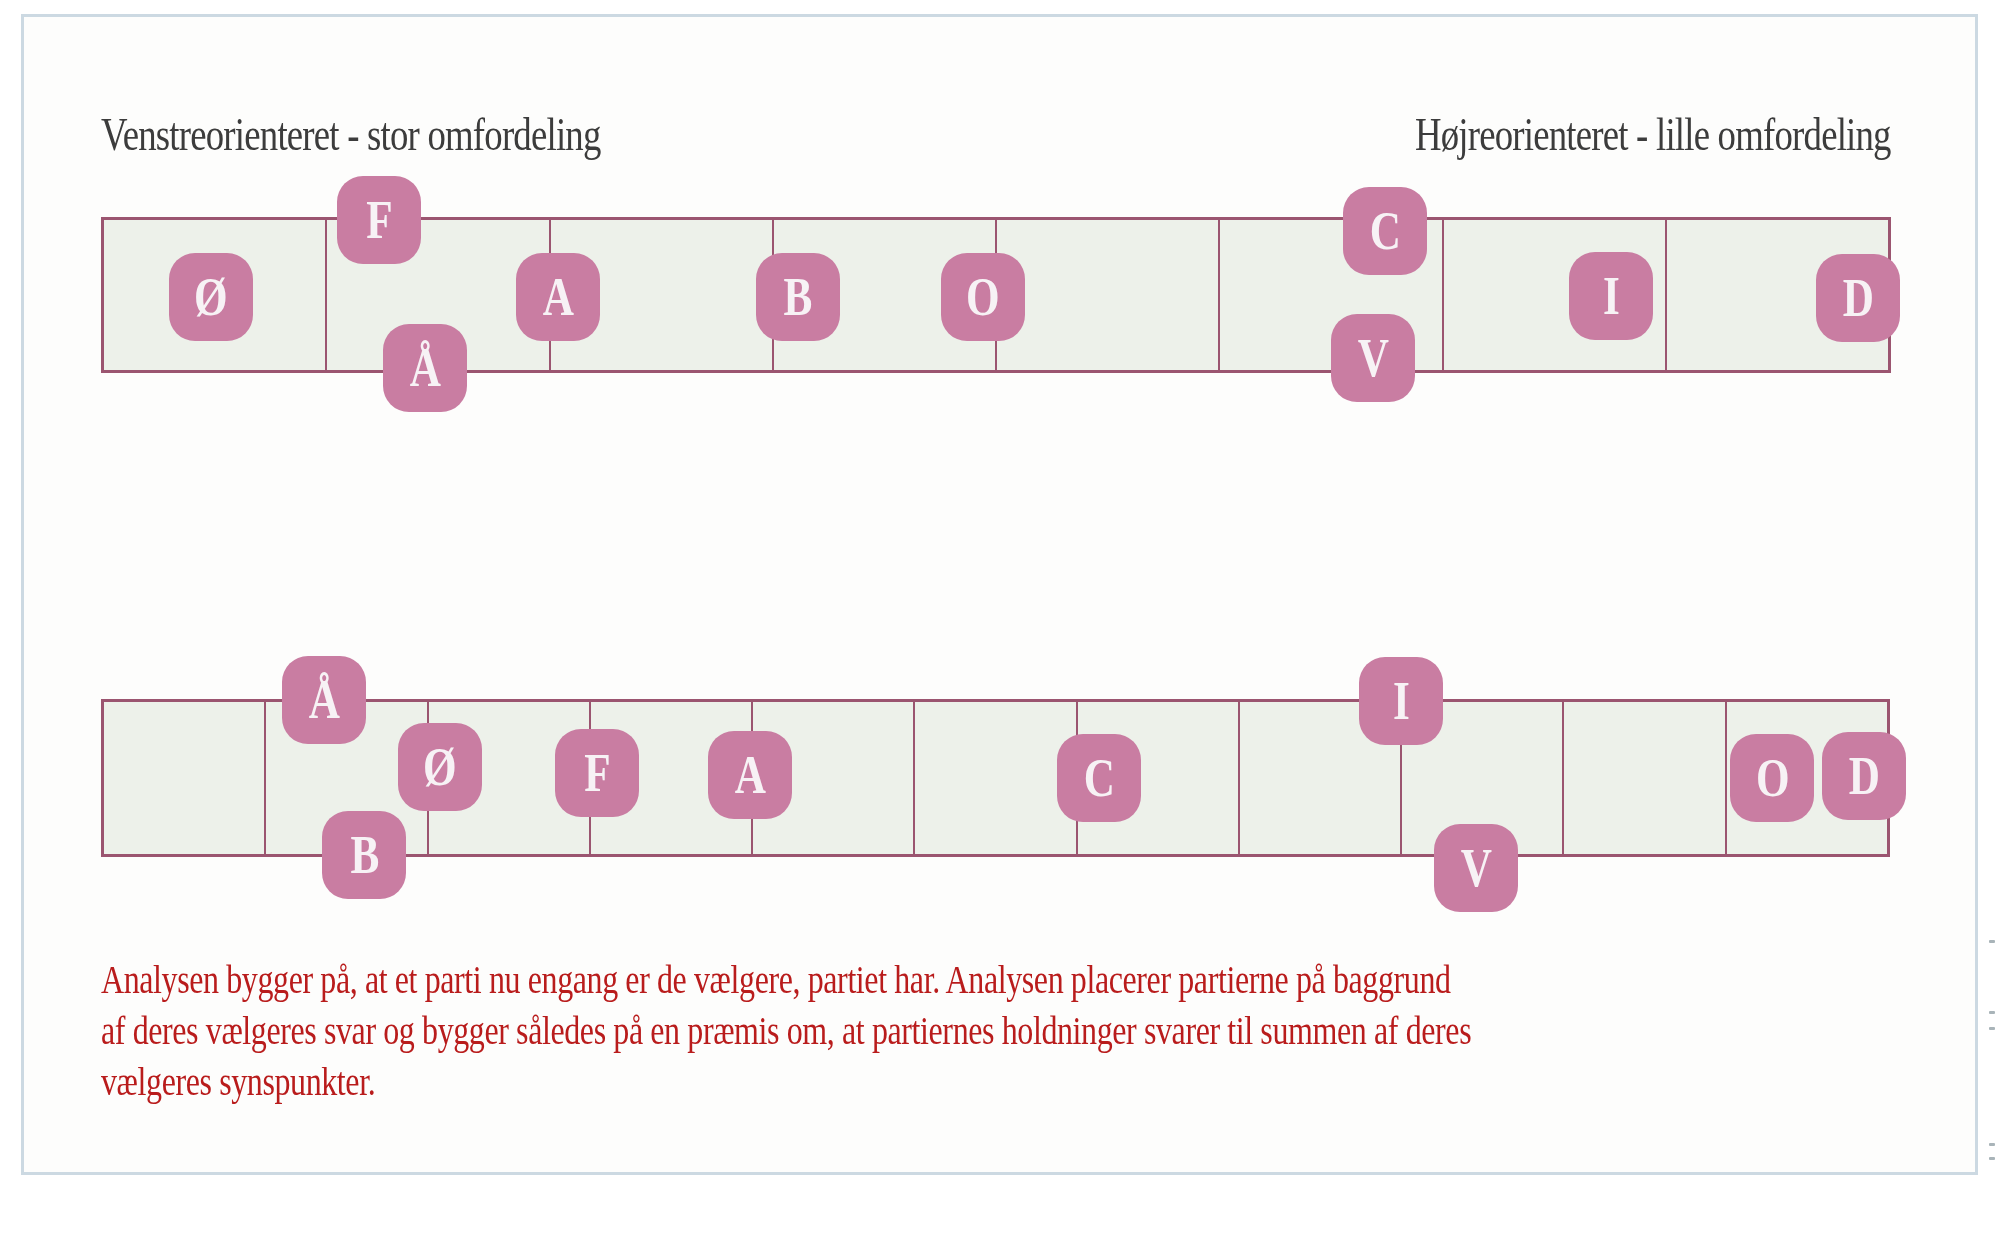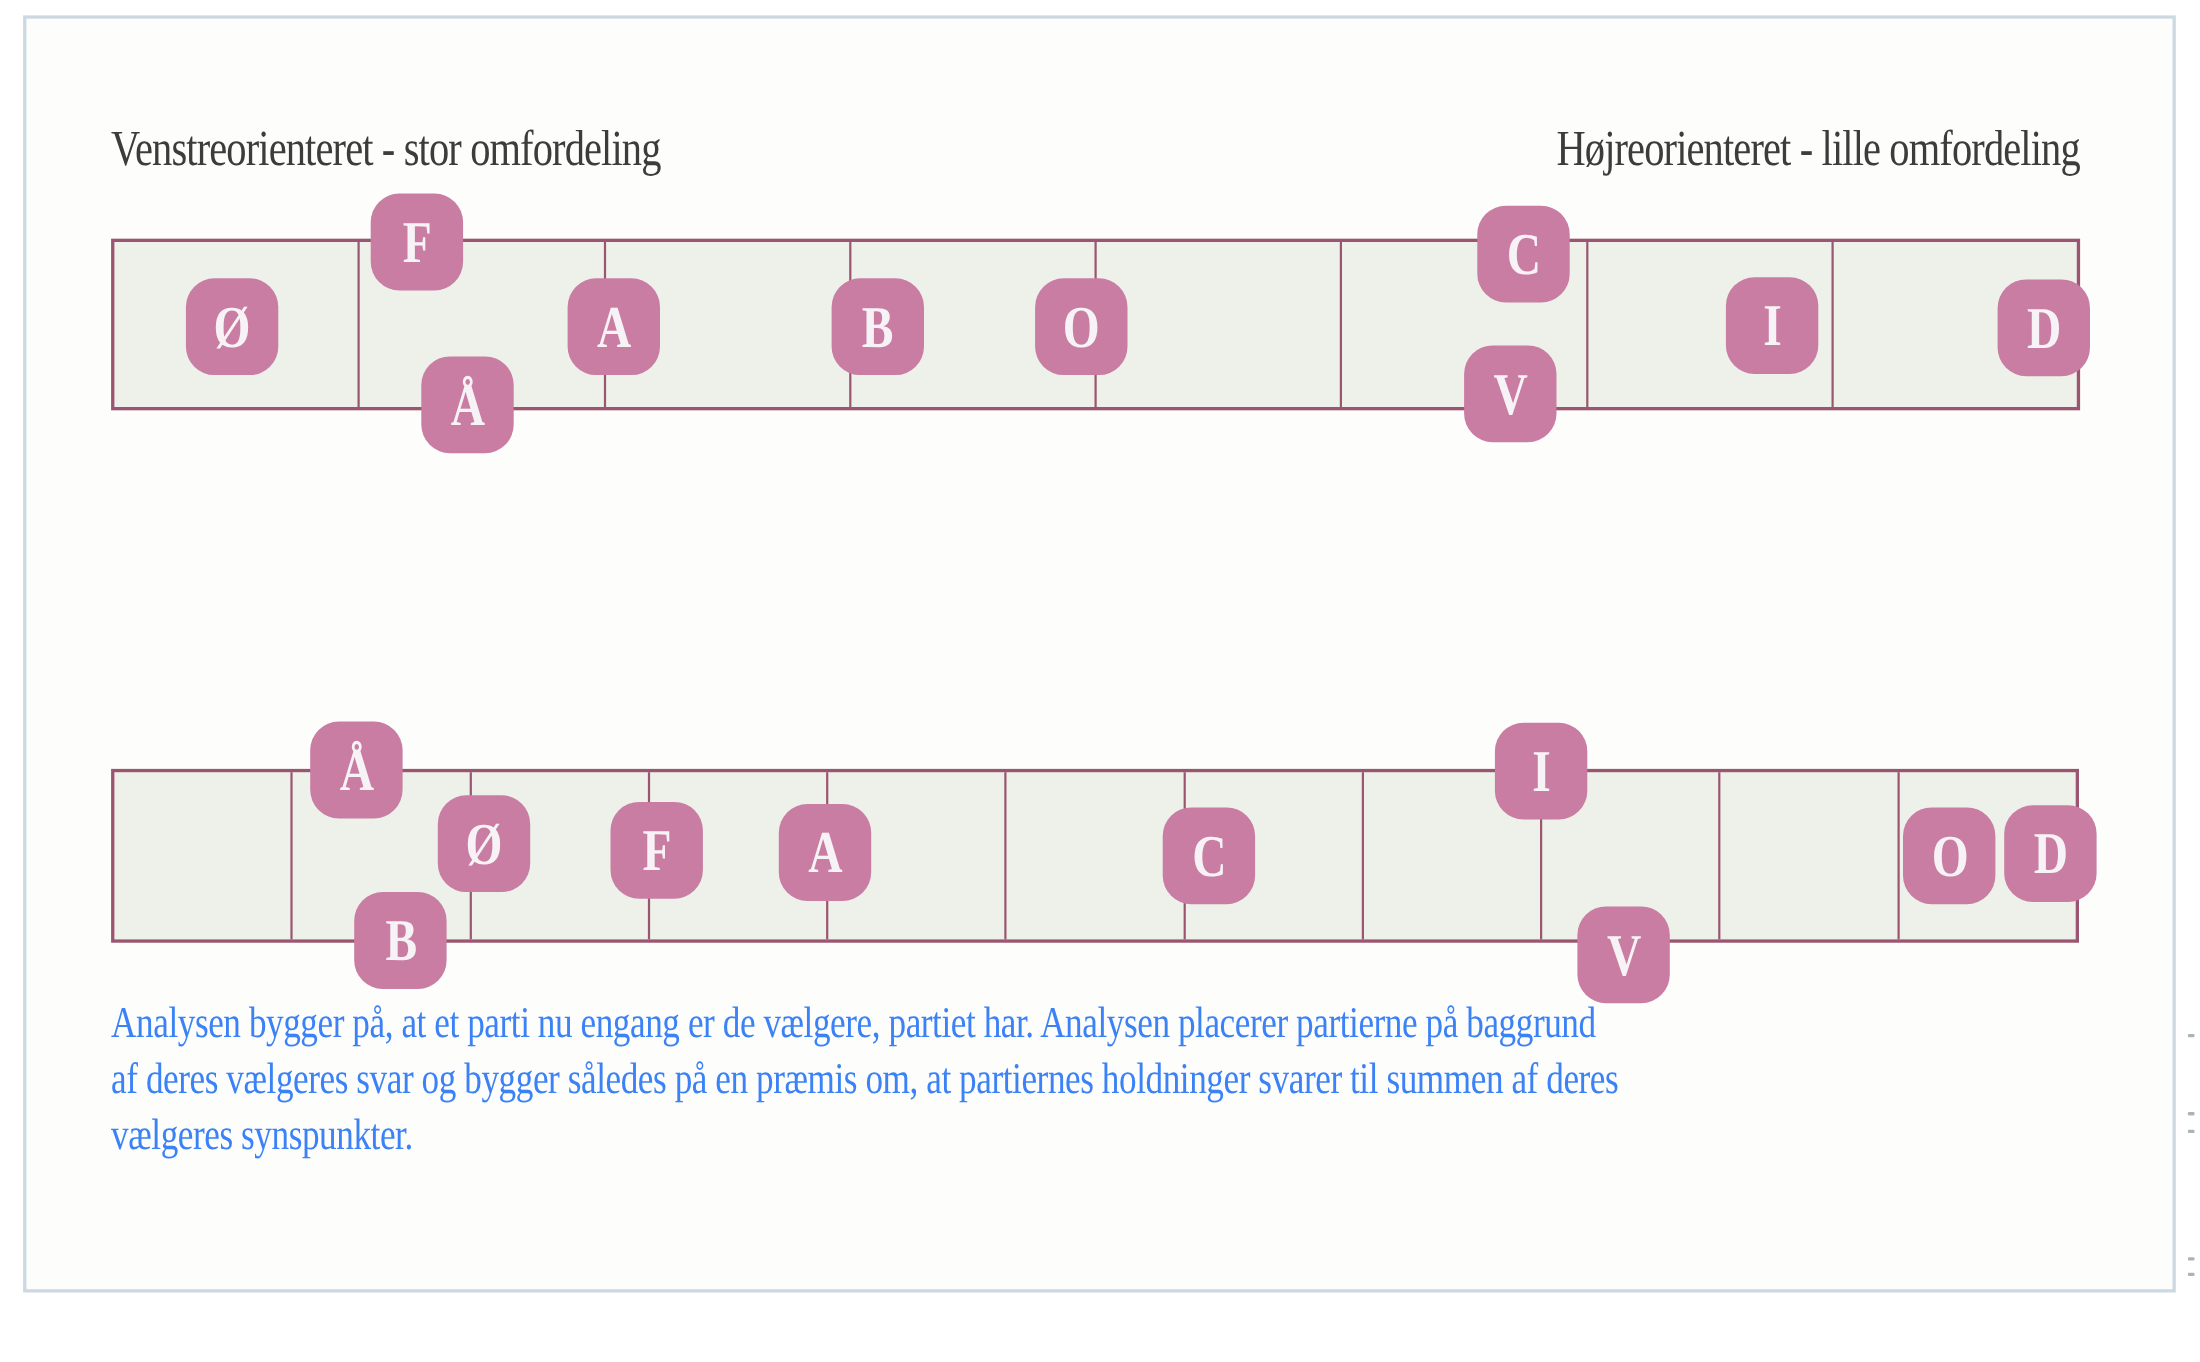--- a/index.html
+++ b/index.html
@@ -30,21 +30,21 @@
   .badge{
     position:absolute;width:84px;height:88px;border-radius:26px;
     background:#c97da2;display:flex;align-items:center;justify-content:center;
     transform:translate(-50%,-50%);z-index:5;
   }
   .badge span{
     color:#f7f2f5;font-size:54px;font-weight:bold;line-height:1;
     transform:scaleX(.80);letter-spacing:-1px;
   }
   
-  .footnote{position:absolute;left:101px;top:904px;width:1820px;color:#3b82f6;}
+  .footnote{position:absolute;left:101px;top:954px;width:1820px;color:#b91c1c;}
   .footnote div{
     font-size:40px;line-height:51px;white-space:nowrap;
     transform:scaleX(.80);transform-origin:left center;letter-spacing:-.5px;
   }
   
   .edge-marks{position:absolute;right:3px;top:935px;width:8px;height:240px;}
   .edge-marks i{
     display:block;width:6px;height:3px;background:#a9b4b9;border-radius:1px;
     position:absolute;left:0;
   }

